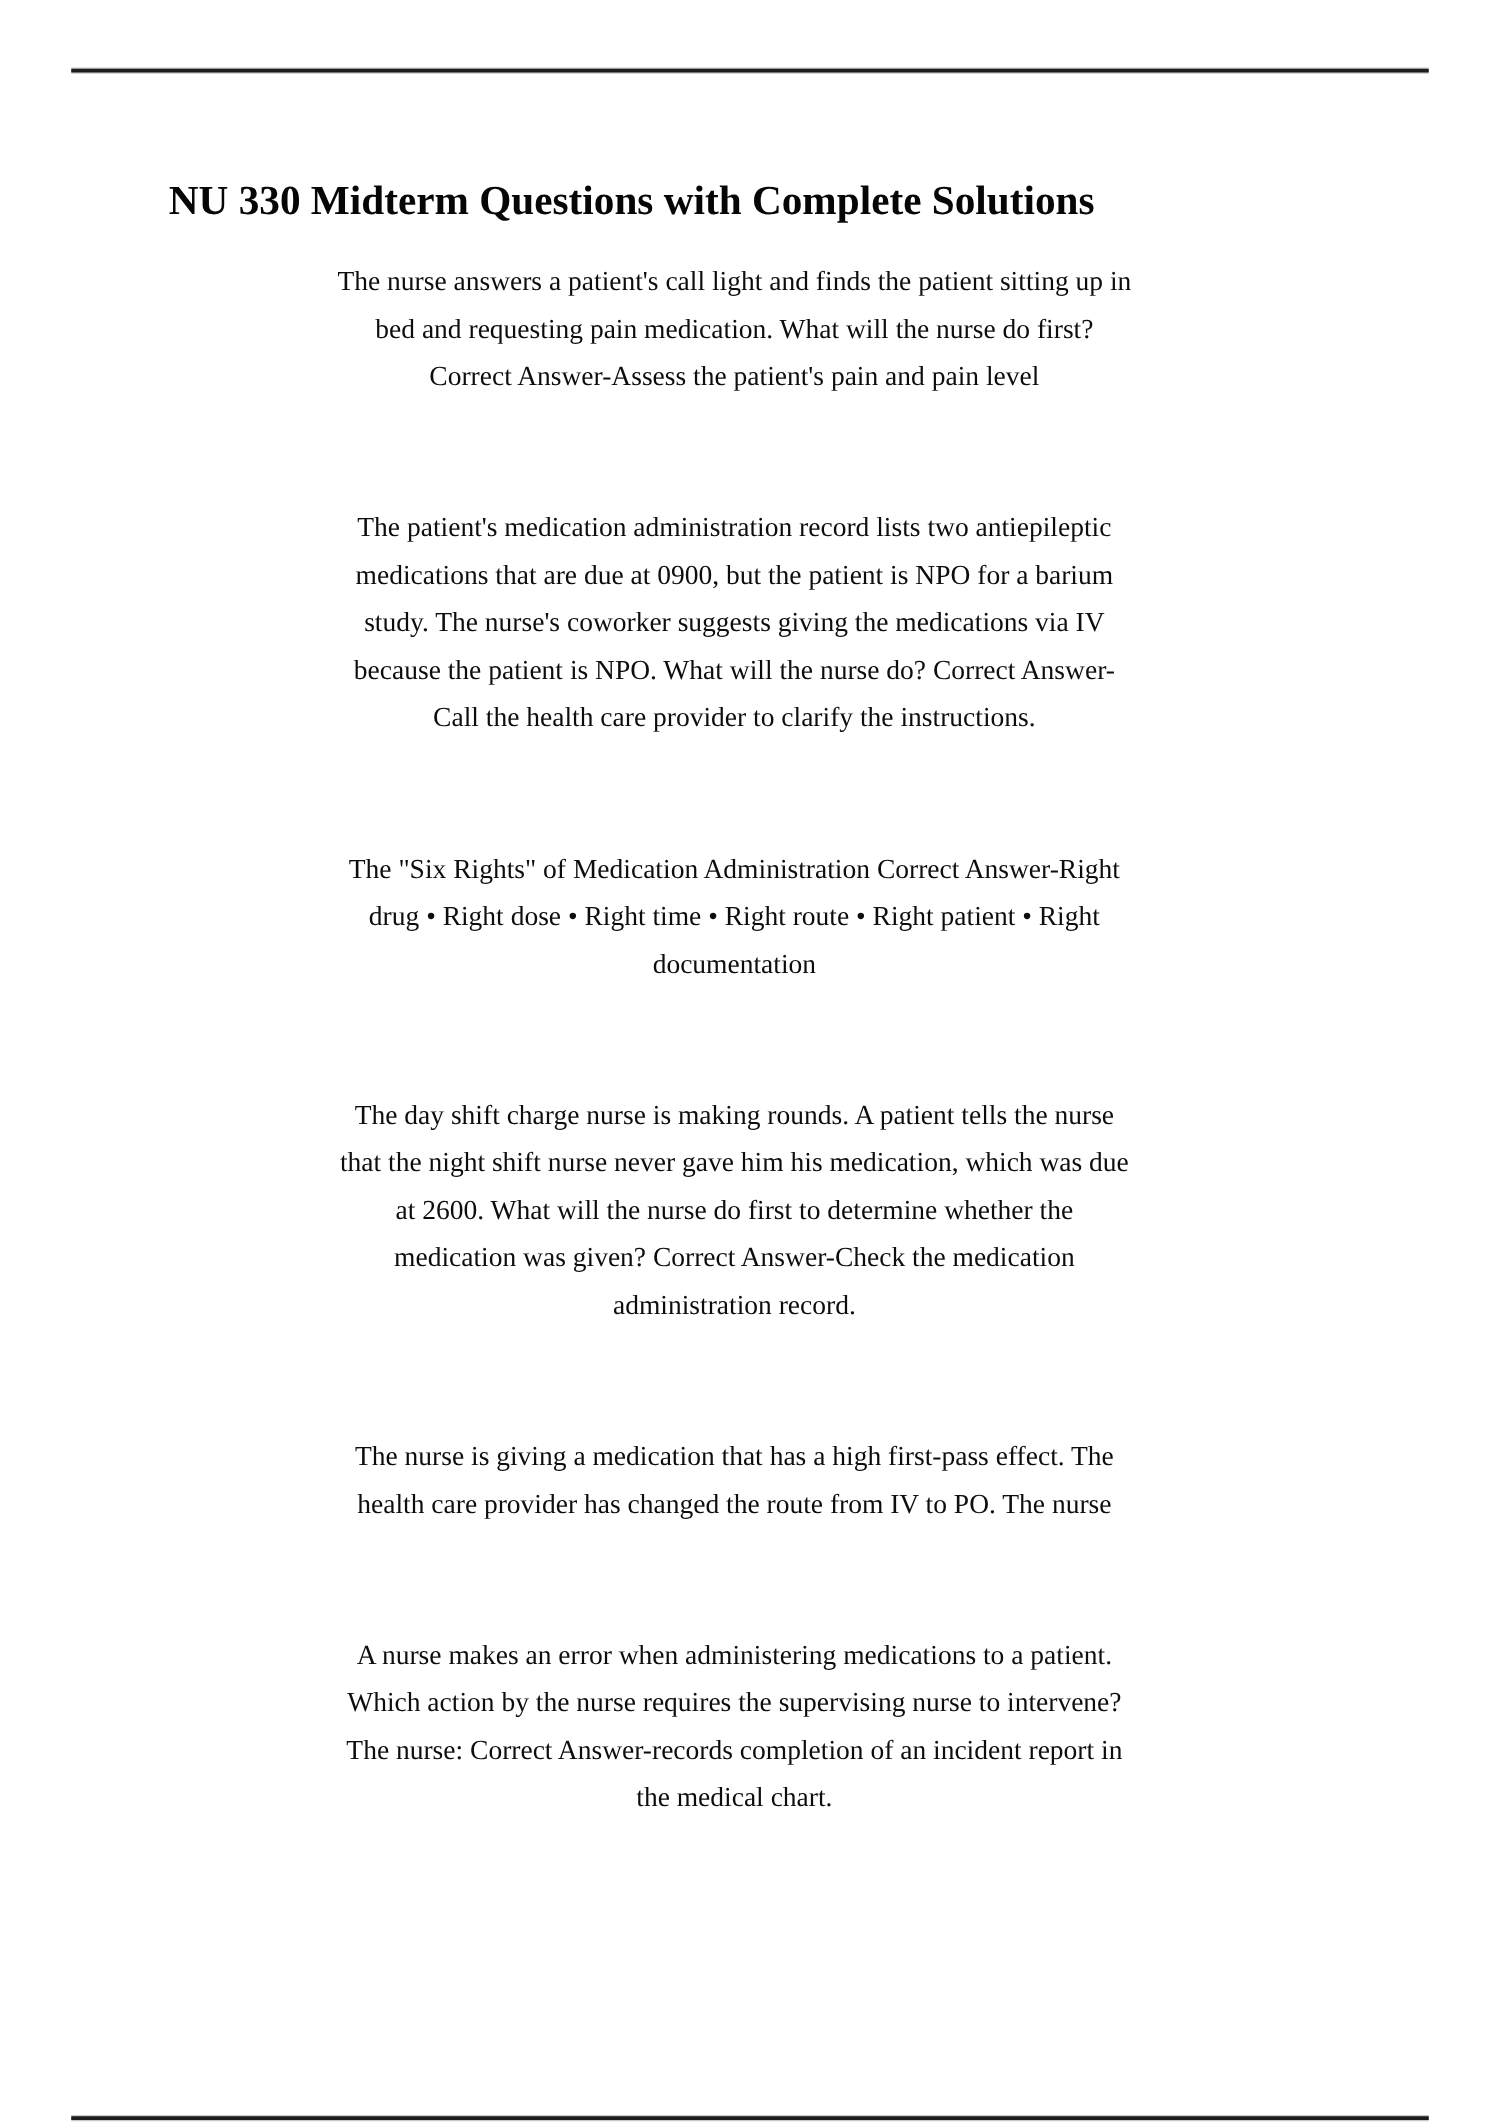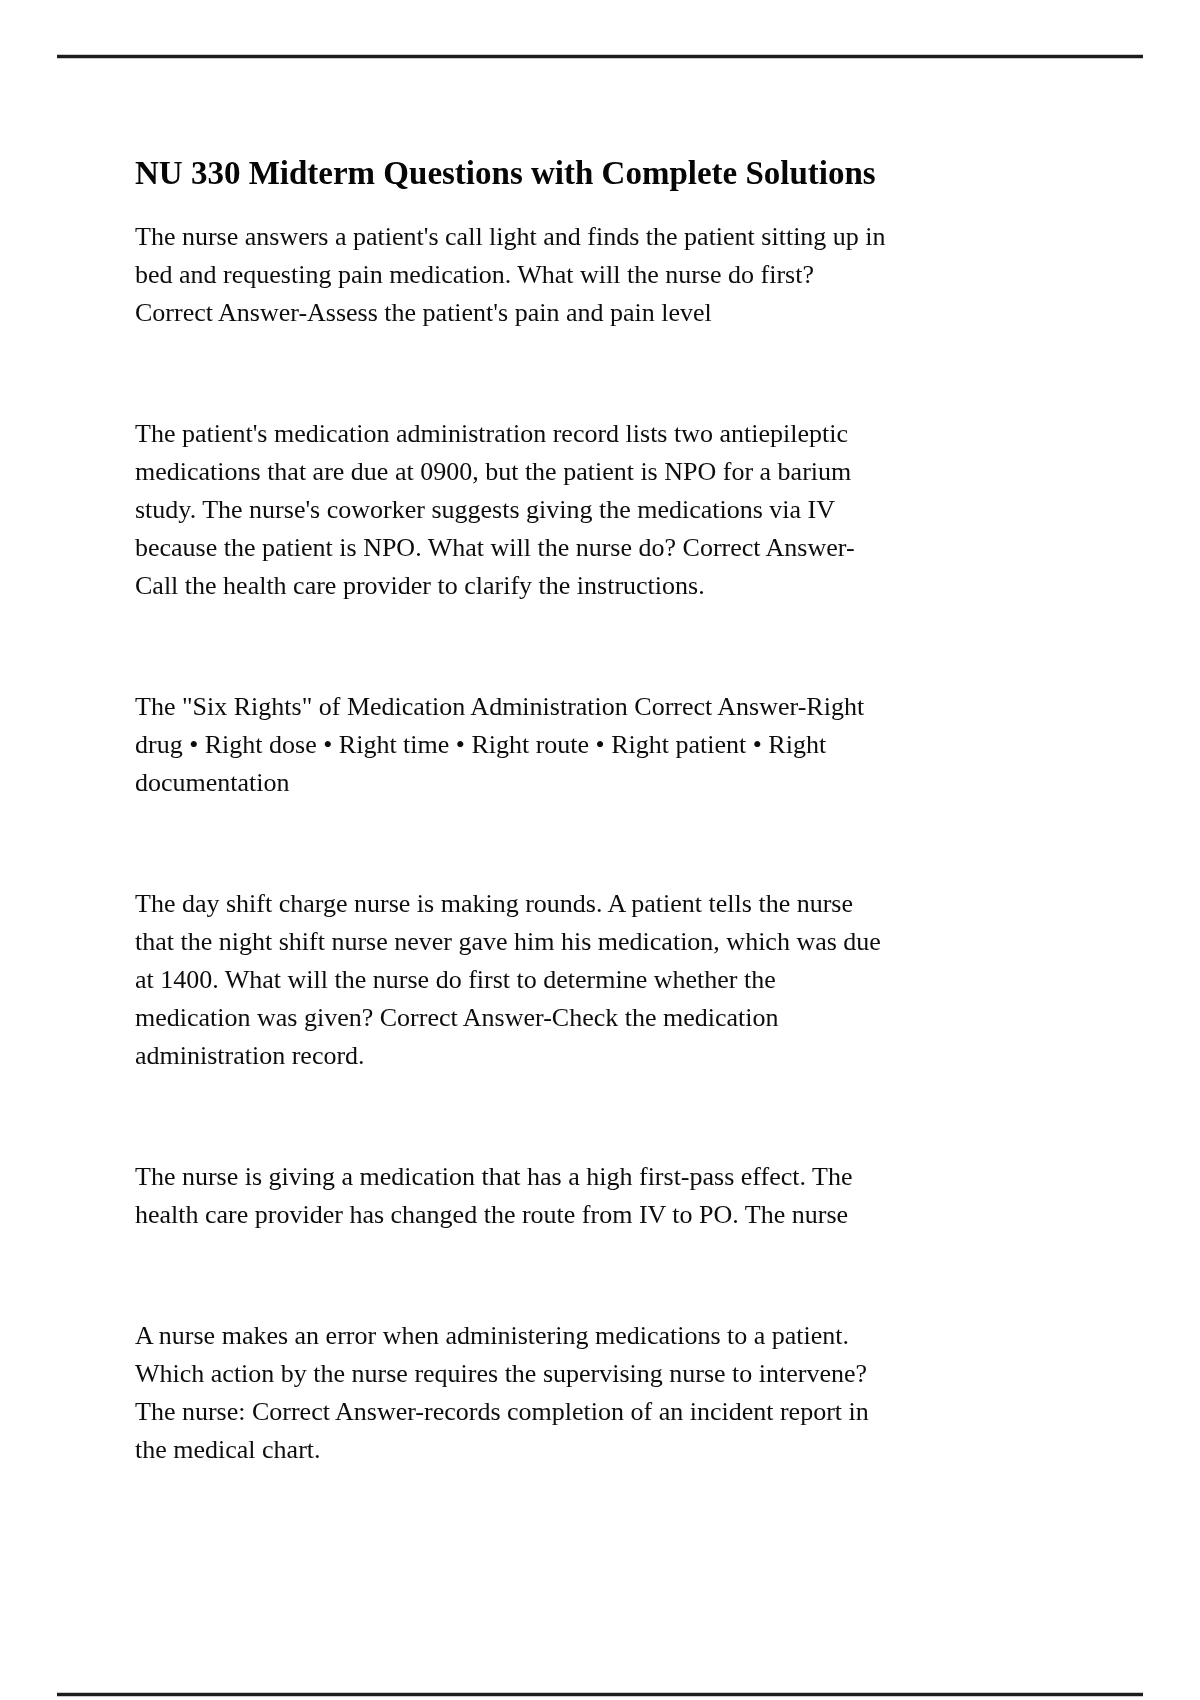--- a/index.html
+++ b/index.html
@@ -21,36 +21,37 @@
     width: 1086px;
     height: 3px;
     background: #1d1d1d;
     box-shadow: 0 1px 0 #c9c9c9, 0 -1px 0 #c9c9c9;
   }
   .rule.top { top: 55px; }
   .rule.bottom { top: 1693px; }
   .content {
     position: absolute;
     left: 135px;
-    top: 16px;
+    top: 4px;
     width: 905px;
   }
   h1.doc-title {
     margin: 138px 0 26px 0;
     font-size: 33px;
     line-height: 38px;
     font-weight: bold;
     color: #060606;
     white-space: pre;
   }
   p.doc-paragraph {
     margin: 0 0 83px 0;
-    font-size: 26px;
+    font-size: 22px;
     line-height: 38px;
     white-space: pre;
+    text-align: center;
   }
 </style>
 </head>
 <body>
 
 <div class="rule top"></div>
 
 <main class="content">
   <h1 class="doc-title">NU 330 Midterm Questions with Complete Solutions</h1>
 
@@ -63,21 +64,21 @@
 study. The nurse's coworker suggests giving the medications via IV
 because the patient is NPO. What will the nurse do? Correct Answer-
 Call the health care provider to clarify the instructions.</p>
 
   <p class="doc-paragraph">The "Six Rights" of Medication Administration Correct Answer-Right
 drug • Right dose • Right time • Right route • Right patient • Right
 documentation</p>
 
   <p class="doc-paragraph">The day shift charge nurse is making rounds. A patient tells the nurse
 that the night shift nurse never gave him his medication, which was due
-at 1400. What will the nurse do first to determine whether the
+at 2600. What will the nurse do first to determine whether the
 medication was given? Correct Answer-Check the medication
 administration record.</p>
 
   <p class="doc-paragraph">The nurse is giving a medication that has a high first-pass effect. The
 health care provider has changed the route from IV to PO. The nurse</p>
 
   <p class="doc-paragraph">A nurse makes an error when administering medications to a patient.
 Which action by the nurse requires the supervising nurse to intervene?
 The nurse: Correct Answer-records completion of an incident report in
 the medical chart.</p>

